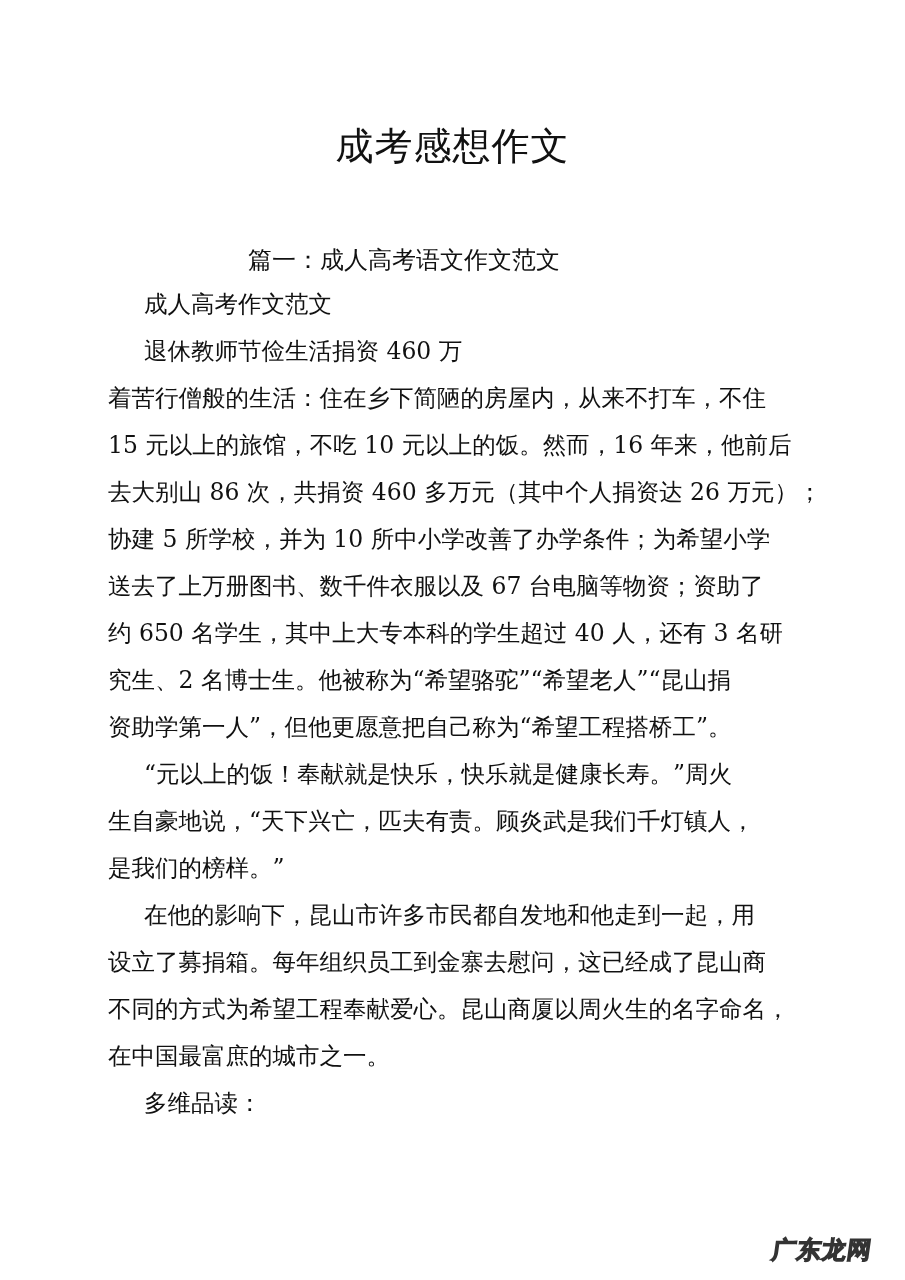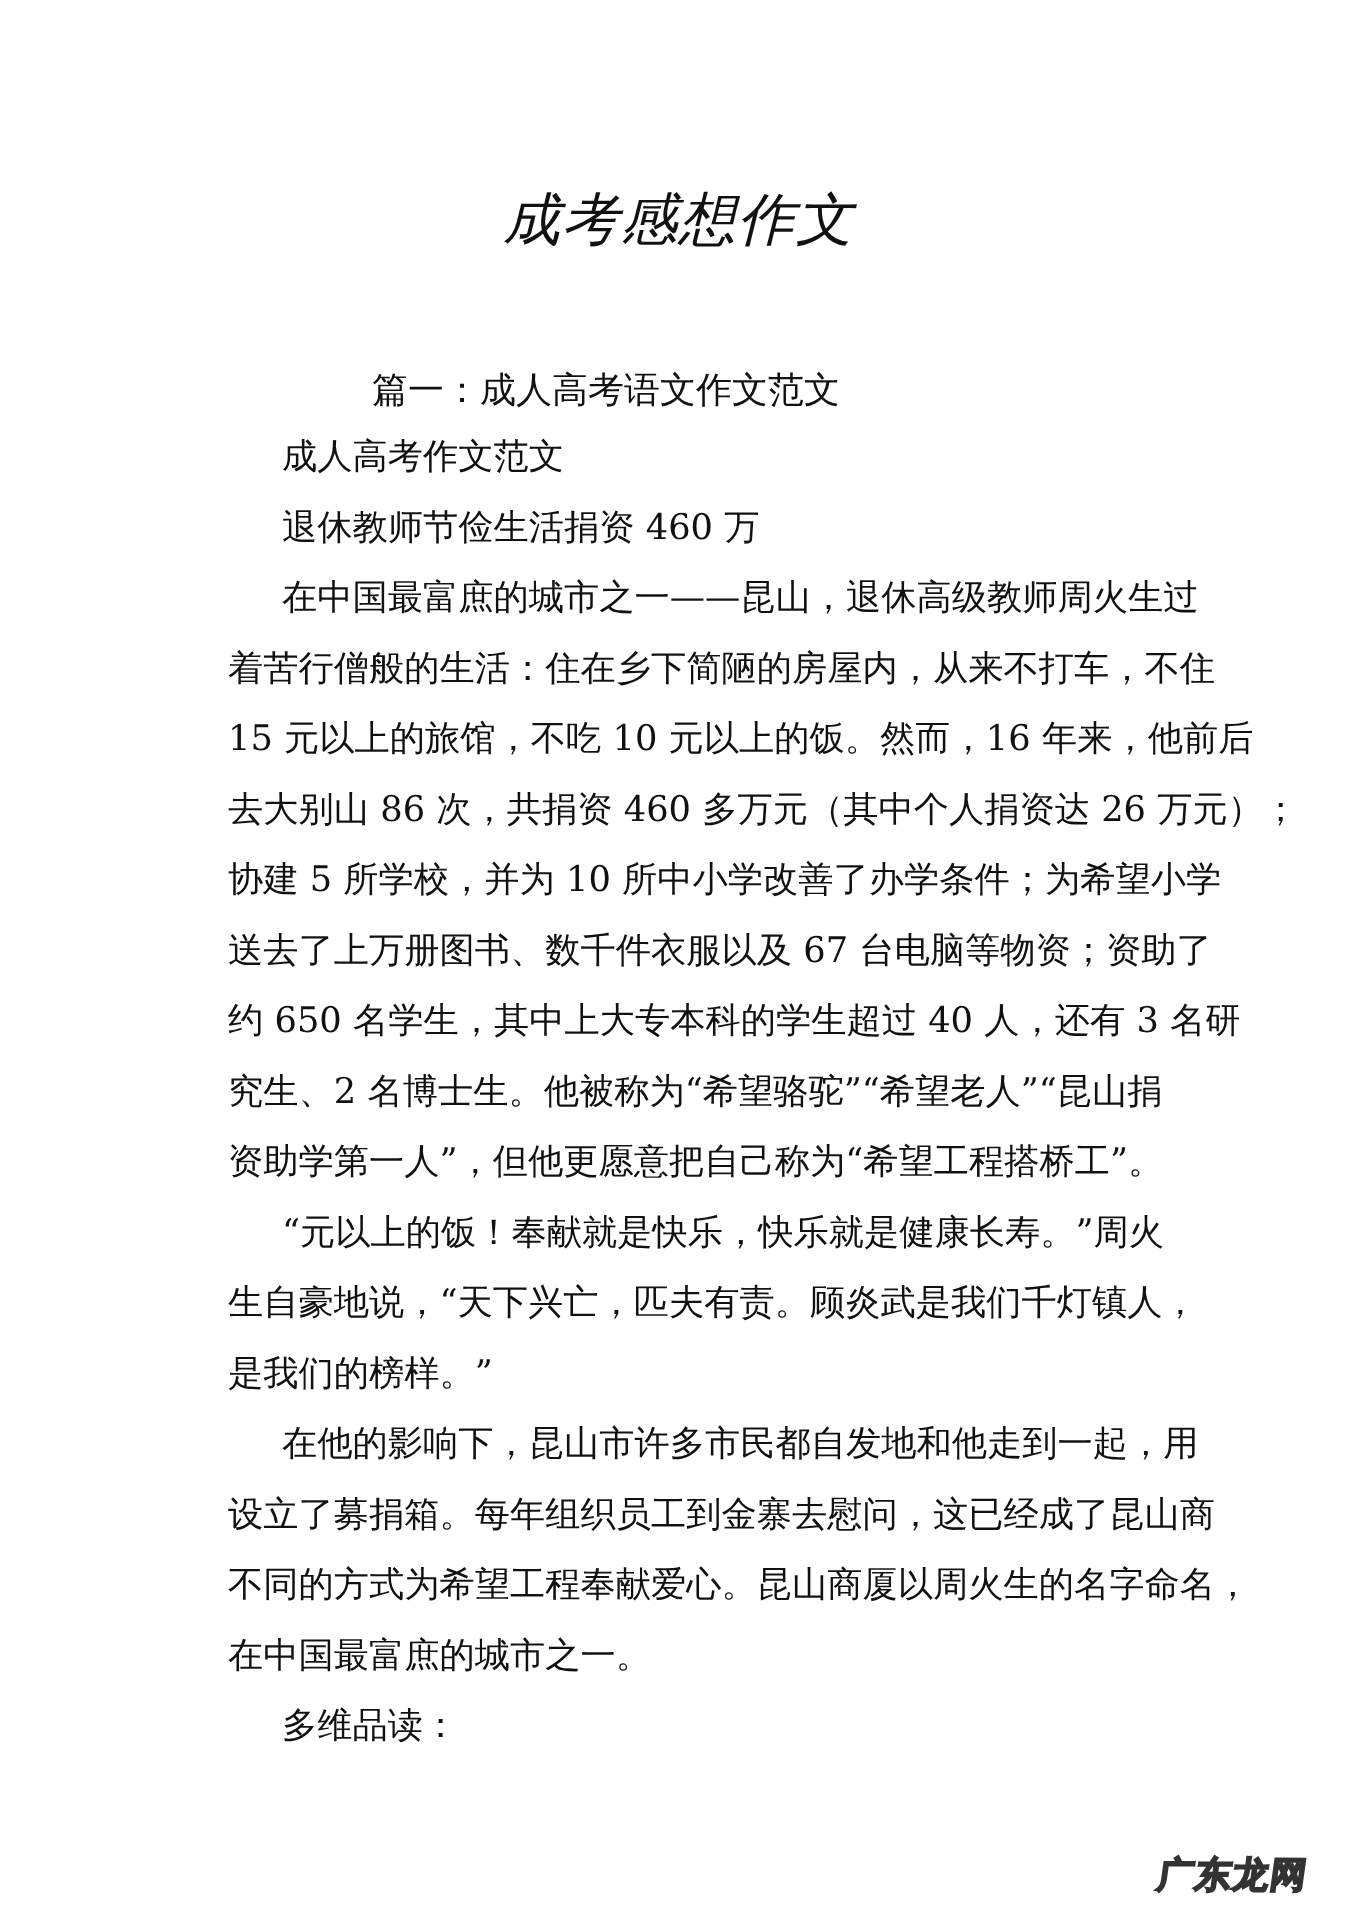--- a/index.html
+++ b/index.html
@@ -26,21 +26,20 @@
     top: 120px;
     left: 0;
     width: 905px;
     text-align: center;
     font-size: 38px;
     line-height: 52px;
     letter-spacing: 1px;
     font-family: "DejaVu Sans", "Liberation Sans", sans-serif;
     font-weight: normal;
     margin: 0;
-    font-style: italic;
   }
   .section-heading {
     position: absolute;
     top: 231px;
     left: 236px;
     font-size: 24px;
     line-height: 34px;
     margin: 12px;
     font-weight: normal;
   }
@@ -49,21 +48,20 @@
     top: 281px;
     left: 108px;
     width: 690px;
     font-size: 23.5px;
     line-height: 47px;
   }
   .line {
     display: block;
     height: 47px;
     white-space: nowrap;
-    margin-left: 44px;
   }
   .indent {
     padding-left: 36px;
   }
   .watermark {
     position: absolute;
     left: 772px;
     top: 1234px;
     font-family: "DejaVu Sans", "Liberation Sans", sans-serif;
     font-size: 24px;
@@ -77,21 +75,20 @@
 </head>
 <body>
 
 <div class="page">
   <h1 class="doc-title">成考感想作文</h1>
   <h2 class="section-heading">篇一：成人高考语文作文范文</h2>
 
   <div class="body">
     <span class="line indent">成人高考作文范文</span>
     <span class="line indent">退休教师节俭生活捐资 460 万</span>
-    <span class="line indent">在中国最富庶的城市之一——昆山，退休高级教师周火生过</span>
     <span class="line">着苦行僧般的生活：住在乡下简陋的房屋内，从来不打车，不住</span>
     <span class="line">15 元以上的旅馆，不吃 10 元以上的饭。然而，16 年来，他前后</span>
     <span class="line">去大别山 86 次，共捐资 460 多万元（其中个人捐资达 26 万元）；</span>
     <span class="line">协建 5 所学校，并为 10 所中小学改善了办学条件；为希望小学</span>
     <span class="line">送去了上万册图书、数千件衣服以及 67 台电脑等物资；资助了</span>
     <span class="line">约 650 名学生，其中上大专本科的学生超过 40 人，还有 3 名研</span>
     <span class="line">究生、2 名博士生。他被称为“希望骆驼”“希望老人”“昆山捐</span>
     <span class="line">资助学第一人”，但他更愿意把自己称为“希望工程搭桥工”。</span>
     <span class="line indent">“元以上的饭！奉献就是快乐，快乐就是健康长寿。”周火</span>
     <span class="line">生自豪地说，“天下兴亡，匹夫有责。顾炎武是我们千灯镇人，</span>

